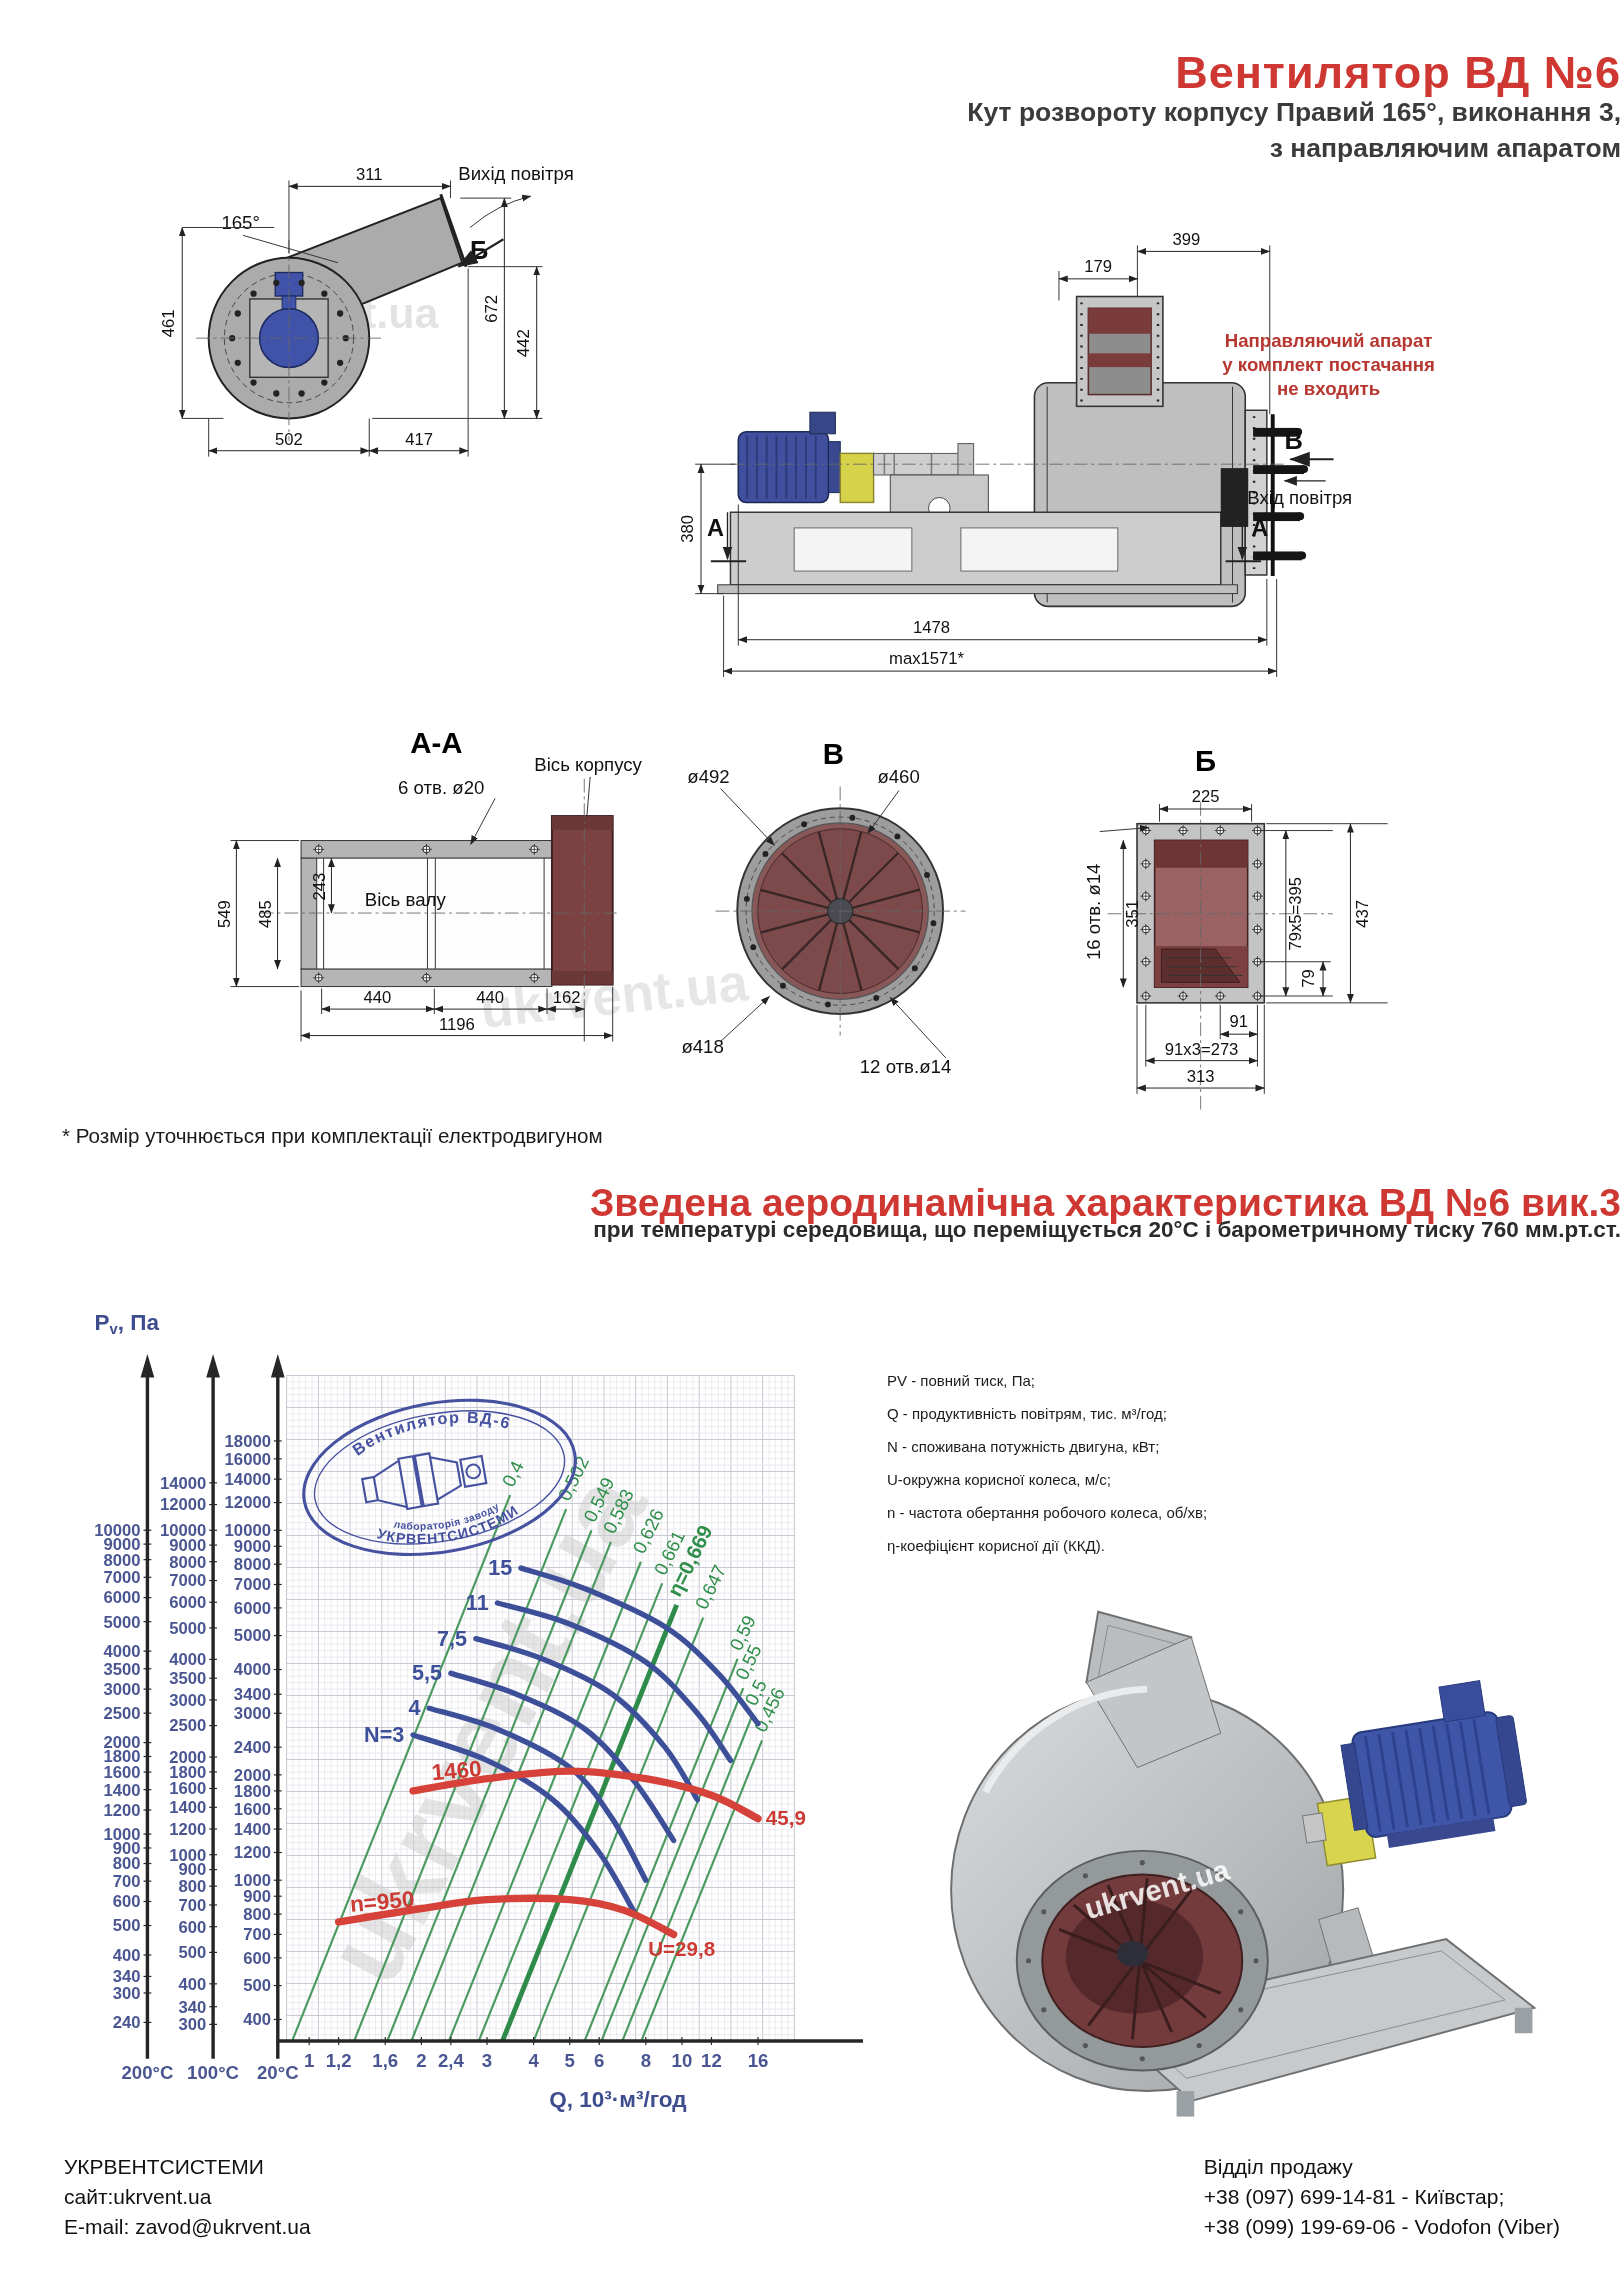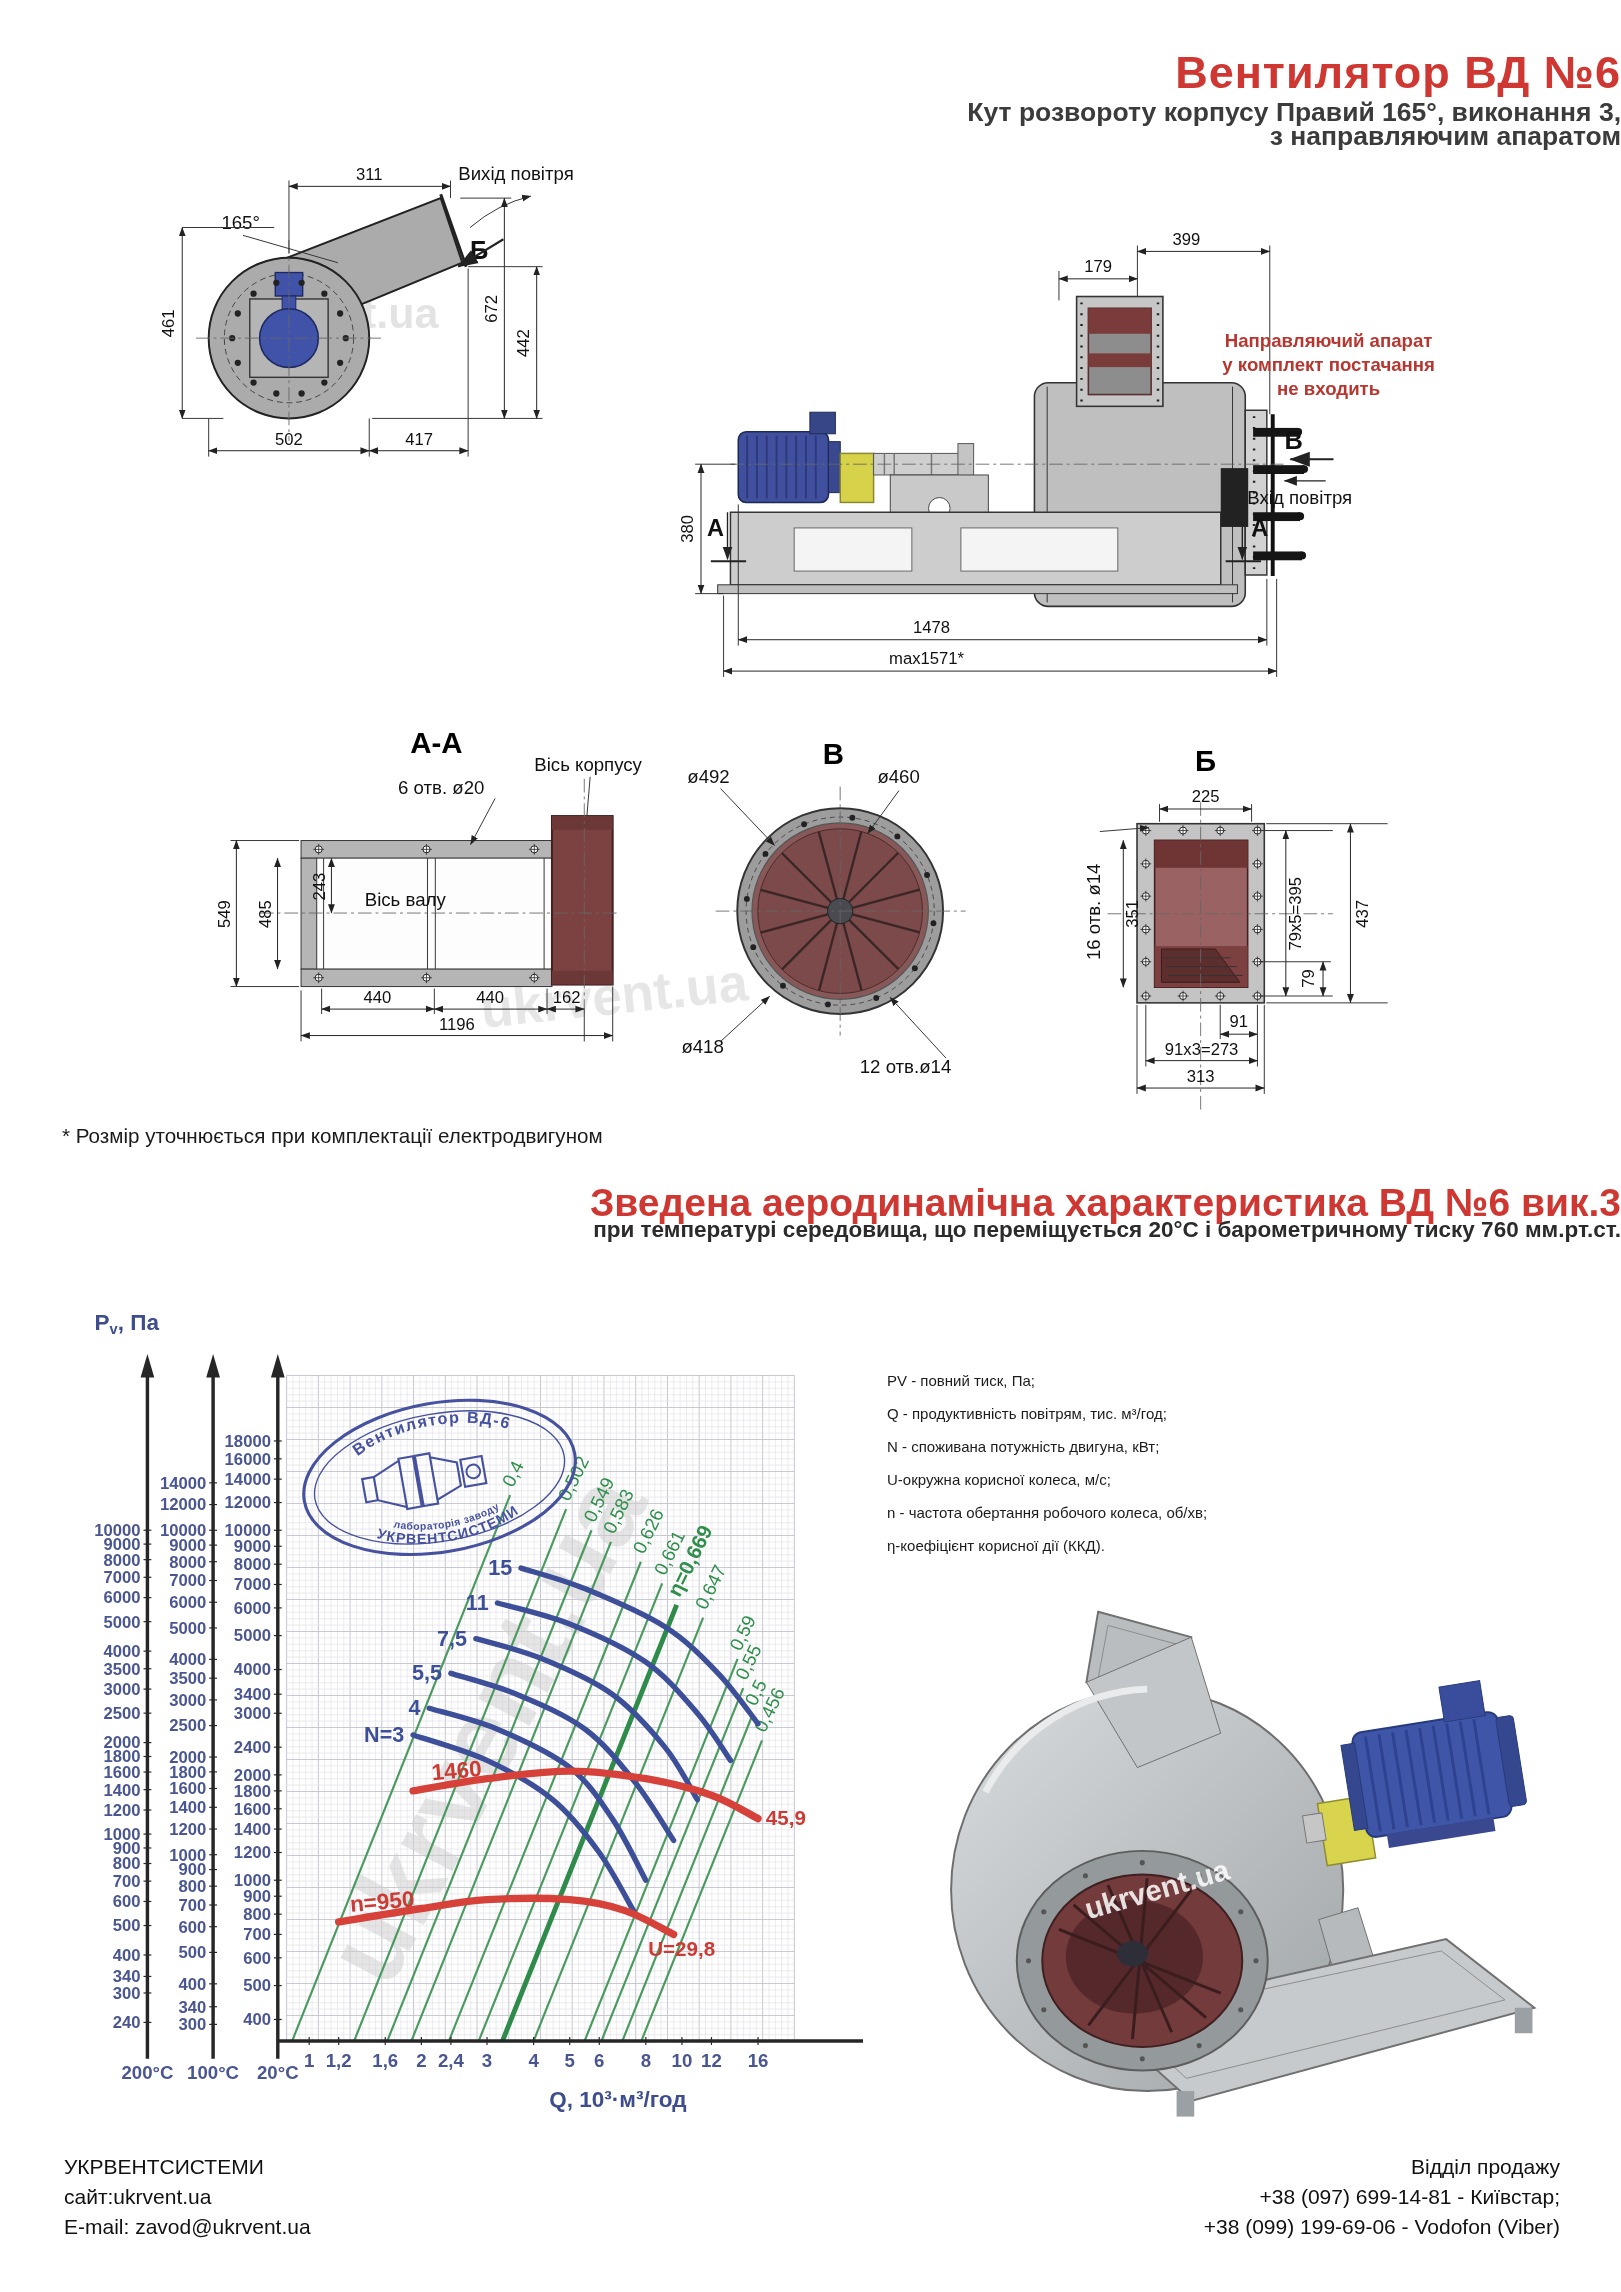--- a/index.html
+++ b/index.html
@@ -16,30 +16,30 @@
   svg text{font-family:"Liberation Sans","DejaVu Sans",sans-serif}
   .dim{stroke:#222;stroke-width:1;fill:none}
   .thin{stroke:#333;stroke-width:1;fill:none}
   .dimt{font-size:17px;fill:#111}
   .lbl{font-size:19px;fill:#111}
   .mark{font-size:26px;font-weight:bold;fill:#111}
   .cl{stroke:#666;stroke-width:.9;stroke-dasharray:14 4 3 4;fill:none}
   .rednote{font-size:19px;font-weight:bold;fill:#b73730}
   .legend-line{font-size:15px;color:#1c1c1c;line-height:33px;white-space:nowrap}
   .footer-l div,.footer-r div{font-size:21px;color:#111;line-height:30px;white-space:nowrap}
-  .footer-r{text-align:right}
+  .footer-r{}
 </style>
 </head>
 <body>
 
 <div id="page">
 
   <div class="abs ctr page-title" style="top:47px">Вентилятор  ВД №6</div>
   <div class="abs ctr page-sub" style="top:96px">Кут розвороту корпусу Правий 165°, виконання 3,</div>
-  <div class="abs ctr page-sub" style="top:120px">з направляючим апаратом</div>
+  <div class="abs ctr page-sub" style="top:132px">з направляючим апаратом</div>
 
   <div class="wm" style="left:221px;top:289px;font-size:43px">ukrvent.ua</div>
   <div class="wm" style="left:1059px;top:412px;font-size:39px;color:#ffffff;opacity:.55">ukrvent.ua</div>
   <div class="wm" style="left:480px;top:965px;font-size:53px;transform:rotate(-6deg);opacity:.55">ukrvent.ua</div>
   <div class="wm" style="left:1127px;top:921px;font-size:27.4px;color:#ffffff;opacity:.5">ukrvent.ua</div>
 
   <svg class="abs" style="left:127px;top:157px" width="461" height="328" viewBox="0 0 470 335">
     <defs>
       <marker id="ar1" viewBox="0 0 10 8" refX="9" refY="4" markerWidth="10" markerHeight="8" orient="auto-start-reverse">
           <path d="M0,0.5 L9.5,4 L0,7.5 z" fill="#222"></path>

